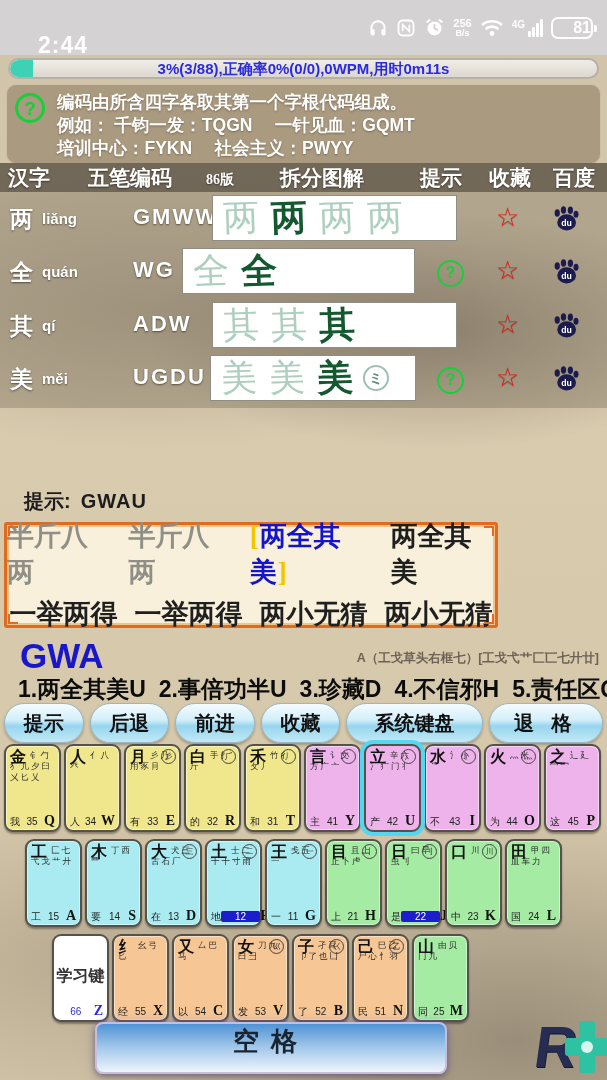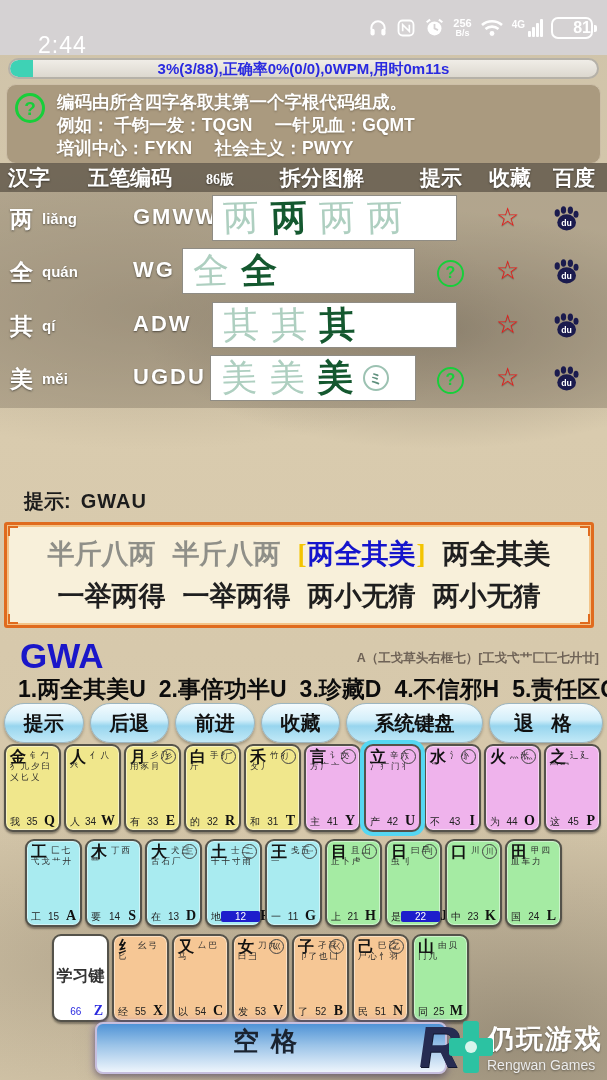--- a/index.html
+++ b/index.html
@@ -9,21 +9,21 @@
     background:
       radial-gradient(ellipse 420px 170px at 72% 330px, rgba(110,100,86,.50), rgba(110,100,86,0) 70%),
       radial-gradient(ellipse 500px 200px at 25% 310px, rgba(150,138,118,.45), transparent 70%),
       radial-gradient(ellipse 620px 320px at 85% 1040px, rgba(105,96,82,.55), transparent 72%),
       radial-gradient(ellipse 420px 220px at 15% 960px, rgba(140,128,108,.40), transparent 70%),
       linear-gradient(#cfc3a9, #d9cbae 40%, #d3c5a8);
   }
   
   .statusbar { position:absolute; top:0; left:0; right:0; height:55px; background:#d5d2d3;
     display:flex; align-items:center; justify-content:space-between; padding:0 14px 0 38px; color:#fff; }
-  .time { font-size:23px; font-weight:400; letter-spacing:1px;margin-top:36px; }
+  .time { font-size:23px; font-weight:700; letter-spacing:1px;margin-top:36px; }
   .sicons { display:flex; align-items:center; gap:8px; }
   .sicons svg { display:block; }
   .netspeed { text-align:center; font-weight:700; line-height:10px; }
   .netspeed .t { font-size:11px; } .netspeed .b { font-size:9px; }
   .sig { display:flex; align-items:flex-end; gap:1px; }
   .sig .g4 { font-size:10px; font-weight:700; margin-right:2px; align-self:flex-start; }
   .sig i { display:block; width:3px; background:#fff; border-radius:1px; }
   .batt { width:42px; height:22px; border:2px solid #fff; border-radius:7px; position:relative;
     font-size:16px; font-weight:700; text-align:right; line-height:18px; }
   .batt::after { content:""; position:absolute; right:-6px; top:6px; width:3px; height:7px; background:#fff; border-radius:0 2px 2px 0; }
@@ -58,21 +58,21 @@
   .wc.light { color:#aecfc0; font-weight:400; }
   .wc.dark { color:#14582f; font-weight:700; }
   .wcircle { width:26px; height:26px; border:2px solid #9cc2b2; border-radius:50%; color:#5d8f7c;
     font-size:14px; font-weight:700; text-align:center; line-height:22px; margin-left:4px; flex:none; }
   .rhint { position:absolute; left:437px; top:13px; width:27px; height:27px; border-width:2.5px; font-size:16px; line-height:22px; }
   .star { position:absolute; left:496px; top:10px; font-size:26px; color:#ee1414; text-shadow:0 1px 1px rgba(0,0,0,.3); }
   .baidu { position:absolute; left:551px; top:11px; }
   
   .hintline { position:absolute; top:488px; left:24px; font-size:20px; font-weight:700; color:#1c1c1c; }
   .hintline .hcode { margin-left:10px; letter-spacing:1px; }
-  .phrasebox { position:absolute; top:522px; left:4px; width:590px; height:106px; background:#f8f0da;
+  .phrasebox { position:absolute; top:522px; left:4px; width:494px; height:106px; background:#f8f0da;
     border:3px solid #e06b1e; border-radius:3px; box-shadow:inset 0 0 0 2px #f3c489;
     display:flex; flex-direction:column; justify-content:center; gap:6px; }
   .corn { position:absolute; width:10px; height:10px; border:2px solid #e06b1e; }
   .corn.tl{top:1px;left:1px;border-right:none;border-bottom:none;} .corn.tr{top:1px;right:1px;border-left:none;border-bottom:none;}
   .corn.bl{bottom:1px;left:1px;border-right:none;border-top:none;} .corn.br{bottom:1px;right:1px;border-left:none;border-top:none;}
   .pline { display:flex; justify-content:center; gap:17px; font-family:"Liberation Serif", serif; font-size:27px; font-weight:700; }
   .ph.done { color:#8f8f88; }
   .ph.pending { color:#1f1f1f; }
   .ph.current { color:#1414cc; position:relative; }
   .ph.current::before { content:"["; color:#f3c400; margin-right:1px; }
@@ -592,19 +592,15 @@
           </div>
         </div>
       </div>
     </div>
 
   <button class="space"><span>空格</span></button>
 
   <div class="watermark">
     <div class="wm-logo">R</div>
     <div class="wm-gear"></div>
-    <div class="wm-text">
-      <div class="wm-title">仍玩游戏</div>
-      <div class="wm-sub">Rengwan Games</div>
-    </div>
   </div>
 
 </div>
 
 </body></html>

